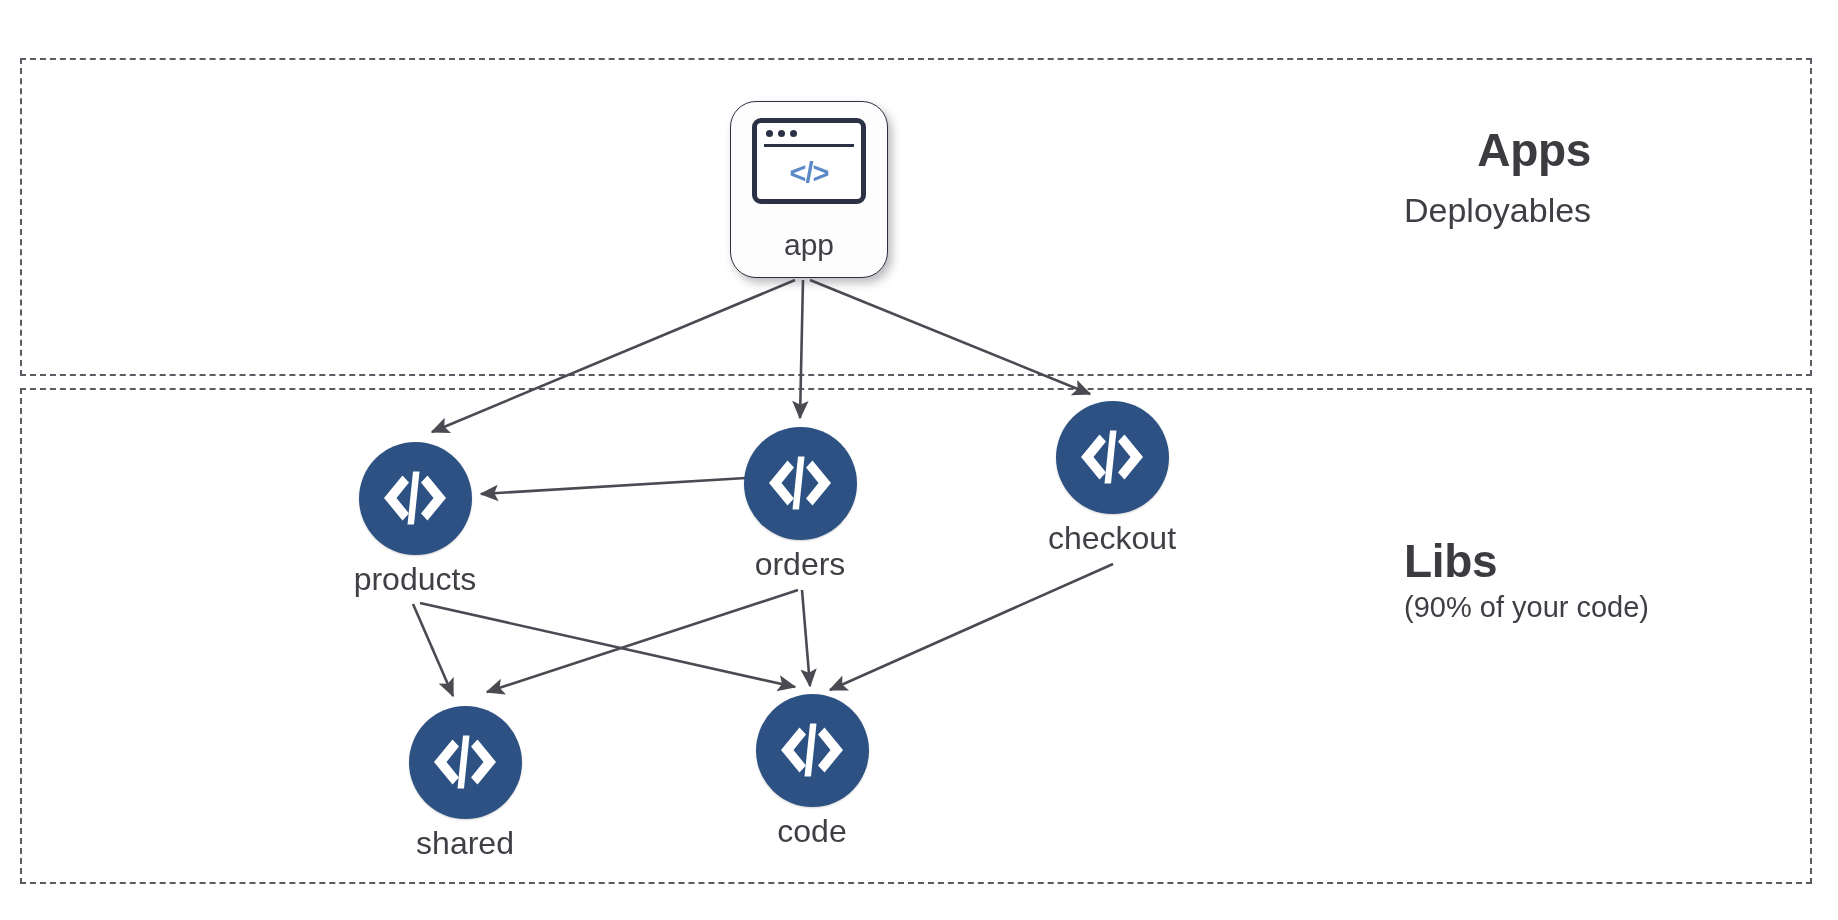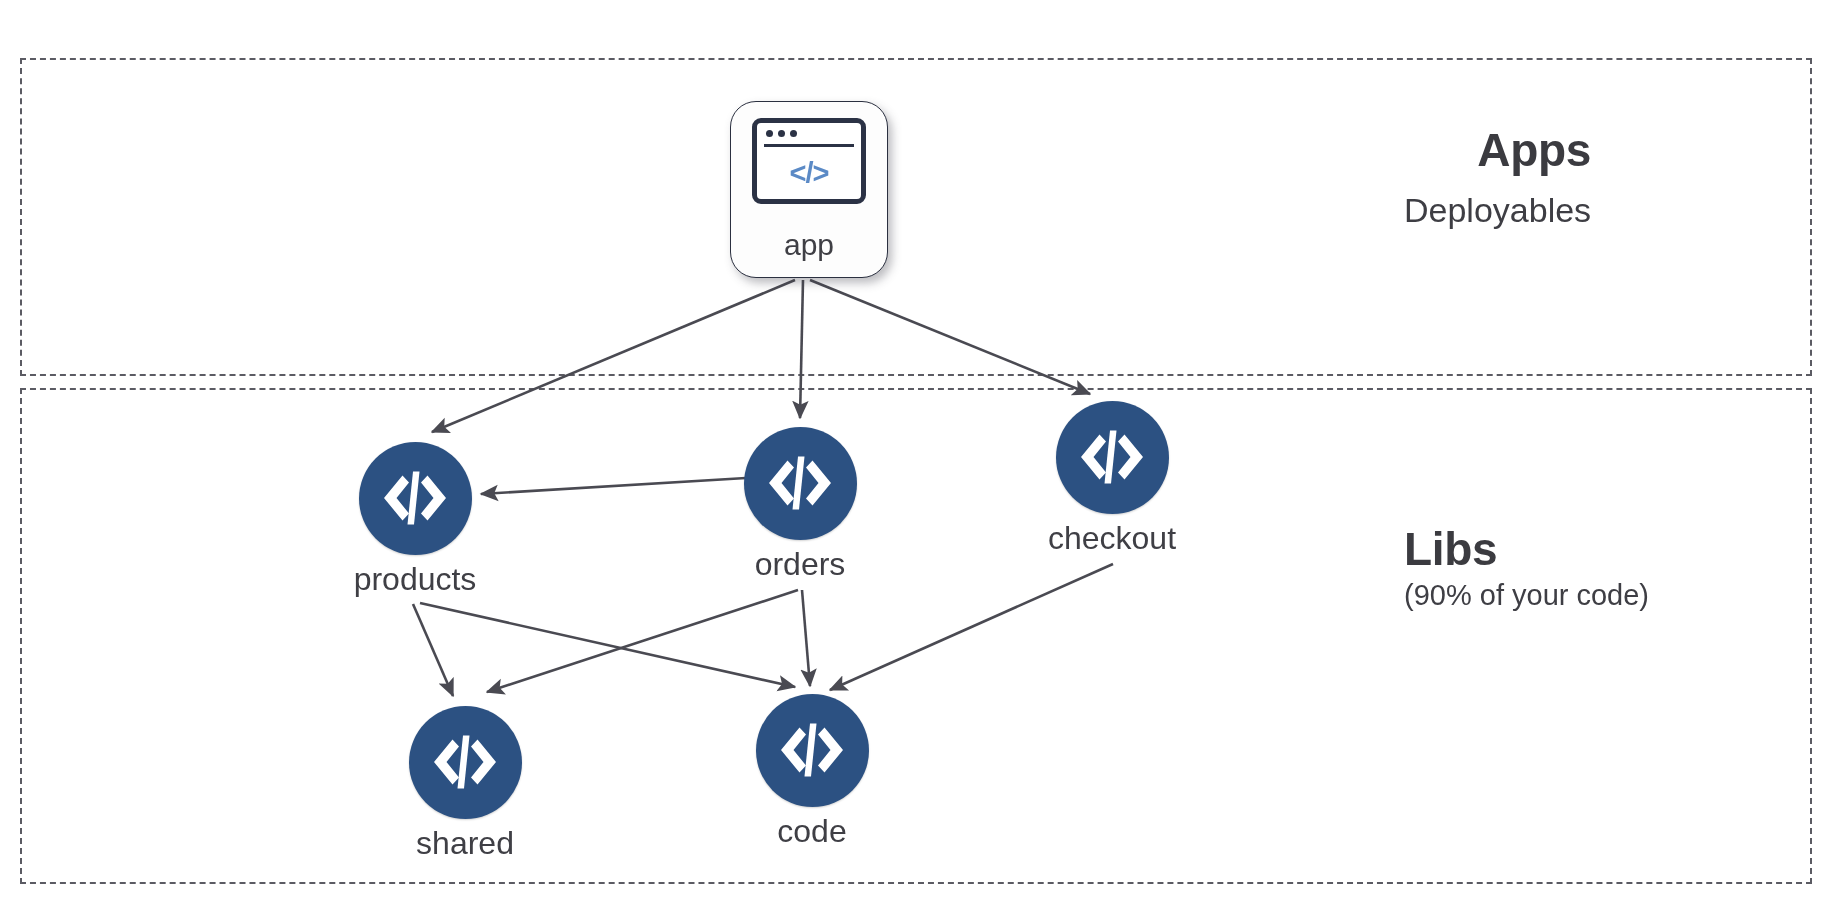--- a/index.html
+++ b/index.html
@@ -57,21 +57,21 @@
   #legend-apps {
     left: 1404px;
     top: 124px;
     text-align: right;
   }
   #legend-apps .legend-title { font-size: 46px; line-height: 52px; }
   #legend-apps .legend-sub   { font-size: 34px; line-height: 44px; margin-top: 12px; }
 
   #legend-libs {
     left: 1404px;
-    top: 523px;
+    top: 535px;
   }
   #legend-libs .legend-title { font-size: 46px; line-height: 52px; }
   #legend-libs .legend-sub   { font-size: 29px; line-height: 40px; }
 
   
   #edges {
     position: absolute;
     left: 0;
     top: 0;
     width: 1838px;

